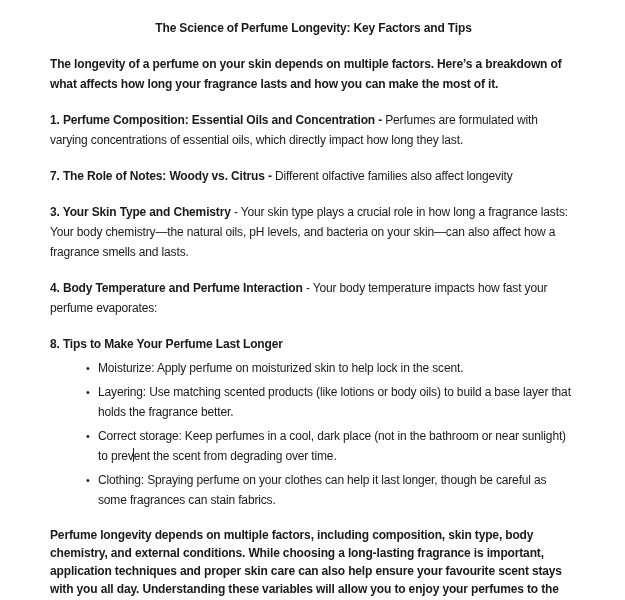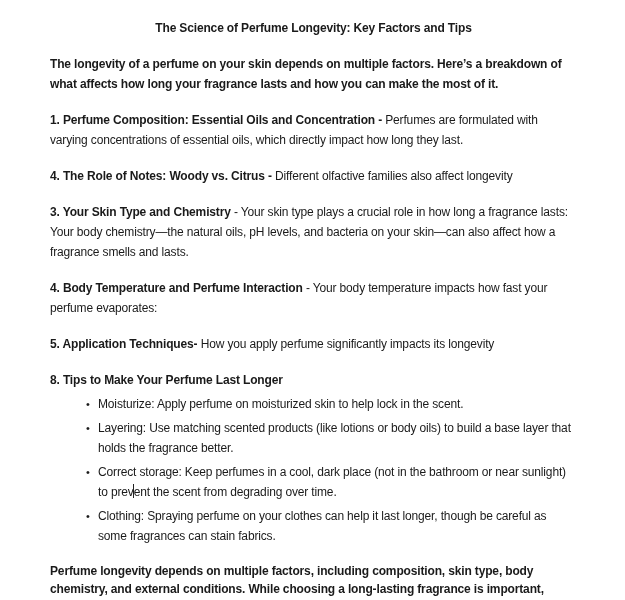--- a/index.html
+++ b/index.html
@@ -74,27 +74,26 @@
 <body>
 
 <div class="page">
 
   <h1 class="doc-title">The Science of Perfume Longevity: Key Factors and Tips</h1>
 
   <p class="para bold">The longevity of a perfume on your skin depends on multiple factors. Here’s a breakdown of what affects how long your fragrance lasts and how you can make the most of it.</p>
 
   <p class="para"><span class="bold">1. Perfume Composition: Essential Oils and Concentration -</span><span> Perfumes are formulated with varying concentrations of essential oils, which directly impact how long they last.</span></p>
 
-  <p class="para"><span class="bold">4. The Role of Notes: Woody vs. Citrus -</span><span> Different olfactive families also affect longevity</span></p>
+  <p class="para"><span class="bold">7. The Role of Notes: Woody vs. Citrus -</span><span> Different olfactive families also affect longevity</span></p>
 
   <p class="para"><span class="bold">3. Your Skin Type and Chemistry</span><span> - Your skin type plays a crucial role in how long a fragrance lasts: Your body chemistry—the natural oils, pH levels, and bacteria on your skin—can also affect how a fragrance smells and lasts.</span></p>
 
   <p class="para"><span class="bold">4. Body Temperature and Perfume Interaction</span><span> - Your body temperature impacts how fast your perfume evaporates:</span></p>
 
-  <p class="para"><span class="bold">5. Application Techniques-</span><span> How you apply perfume significantly impacts its longevity</span></p>
 
 
   <p class="para bold">8. Tips to Make Your Perfume Last Longer</p>
 
   <ul class="tips-list">
     <li><span class="bullet-marker">•</span><span>Moisturize: Apply perfume on moisturized skin to help lock in the scent.</span></li>
     <li><span class="bullet-marker">•</span><span>Layering: Use matching scented products (like lotions or body oils) to build a base layer that holds the fragrance better.</span></li>
     <li><span class="bullet-marker">•</span><span>Correct storage: Keep perfumes in a cool, dark place (not in the bathroom or near sunlight) to prev</span><span class="caret"></span><span>ent the scent from degrading over time.</span></li>
     <li><span class="bullet-marker">•</span><span>Clothing: Spraying perfume on your clothes can help it last longer, though be careful as some fragrances can stain fabrics.</span></li>
   </ul>

